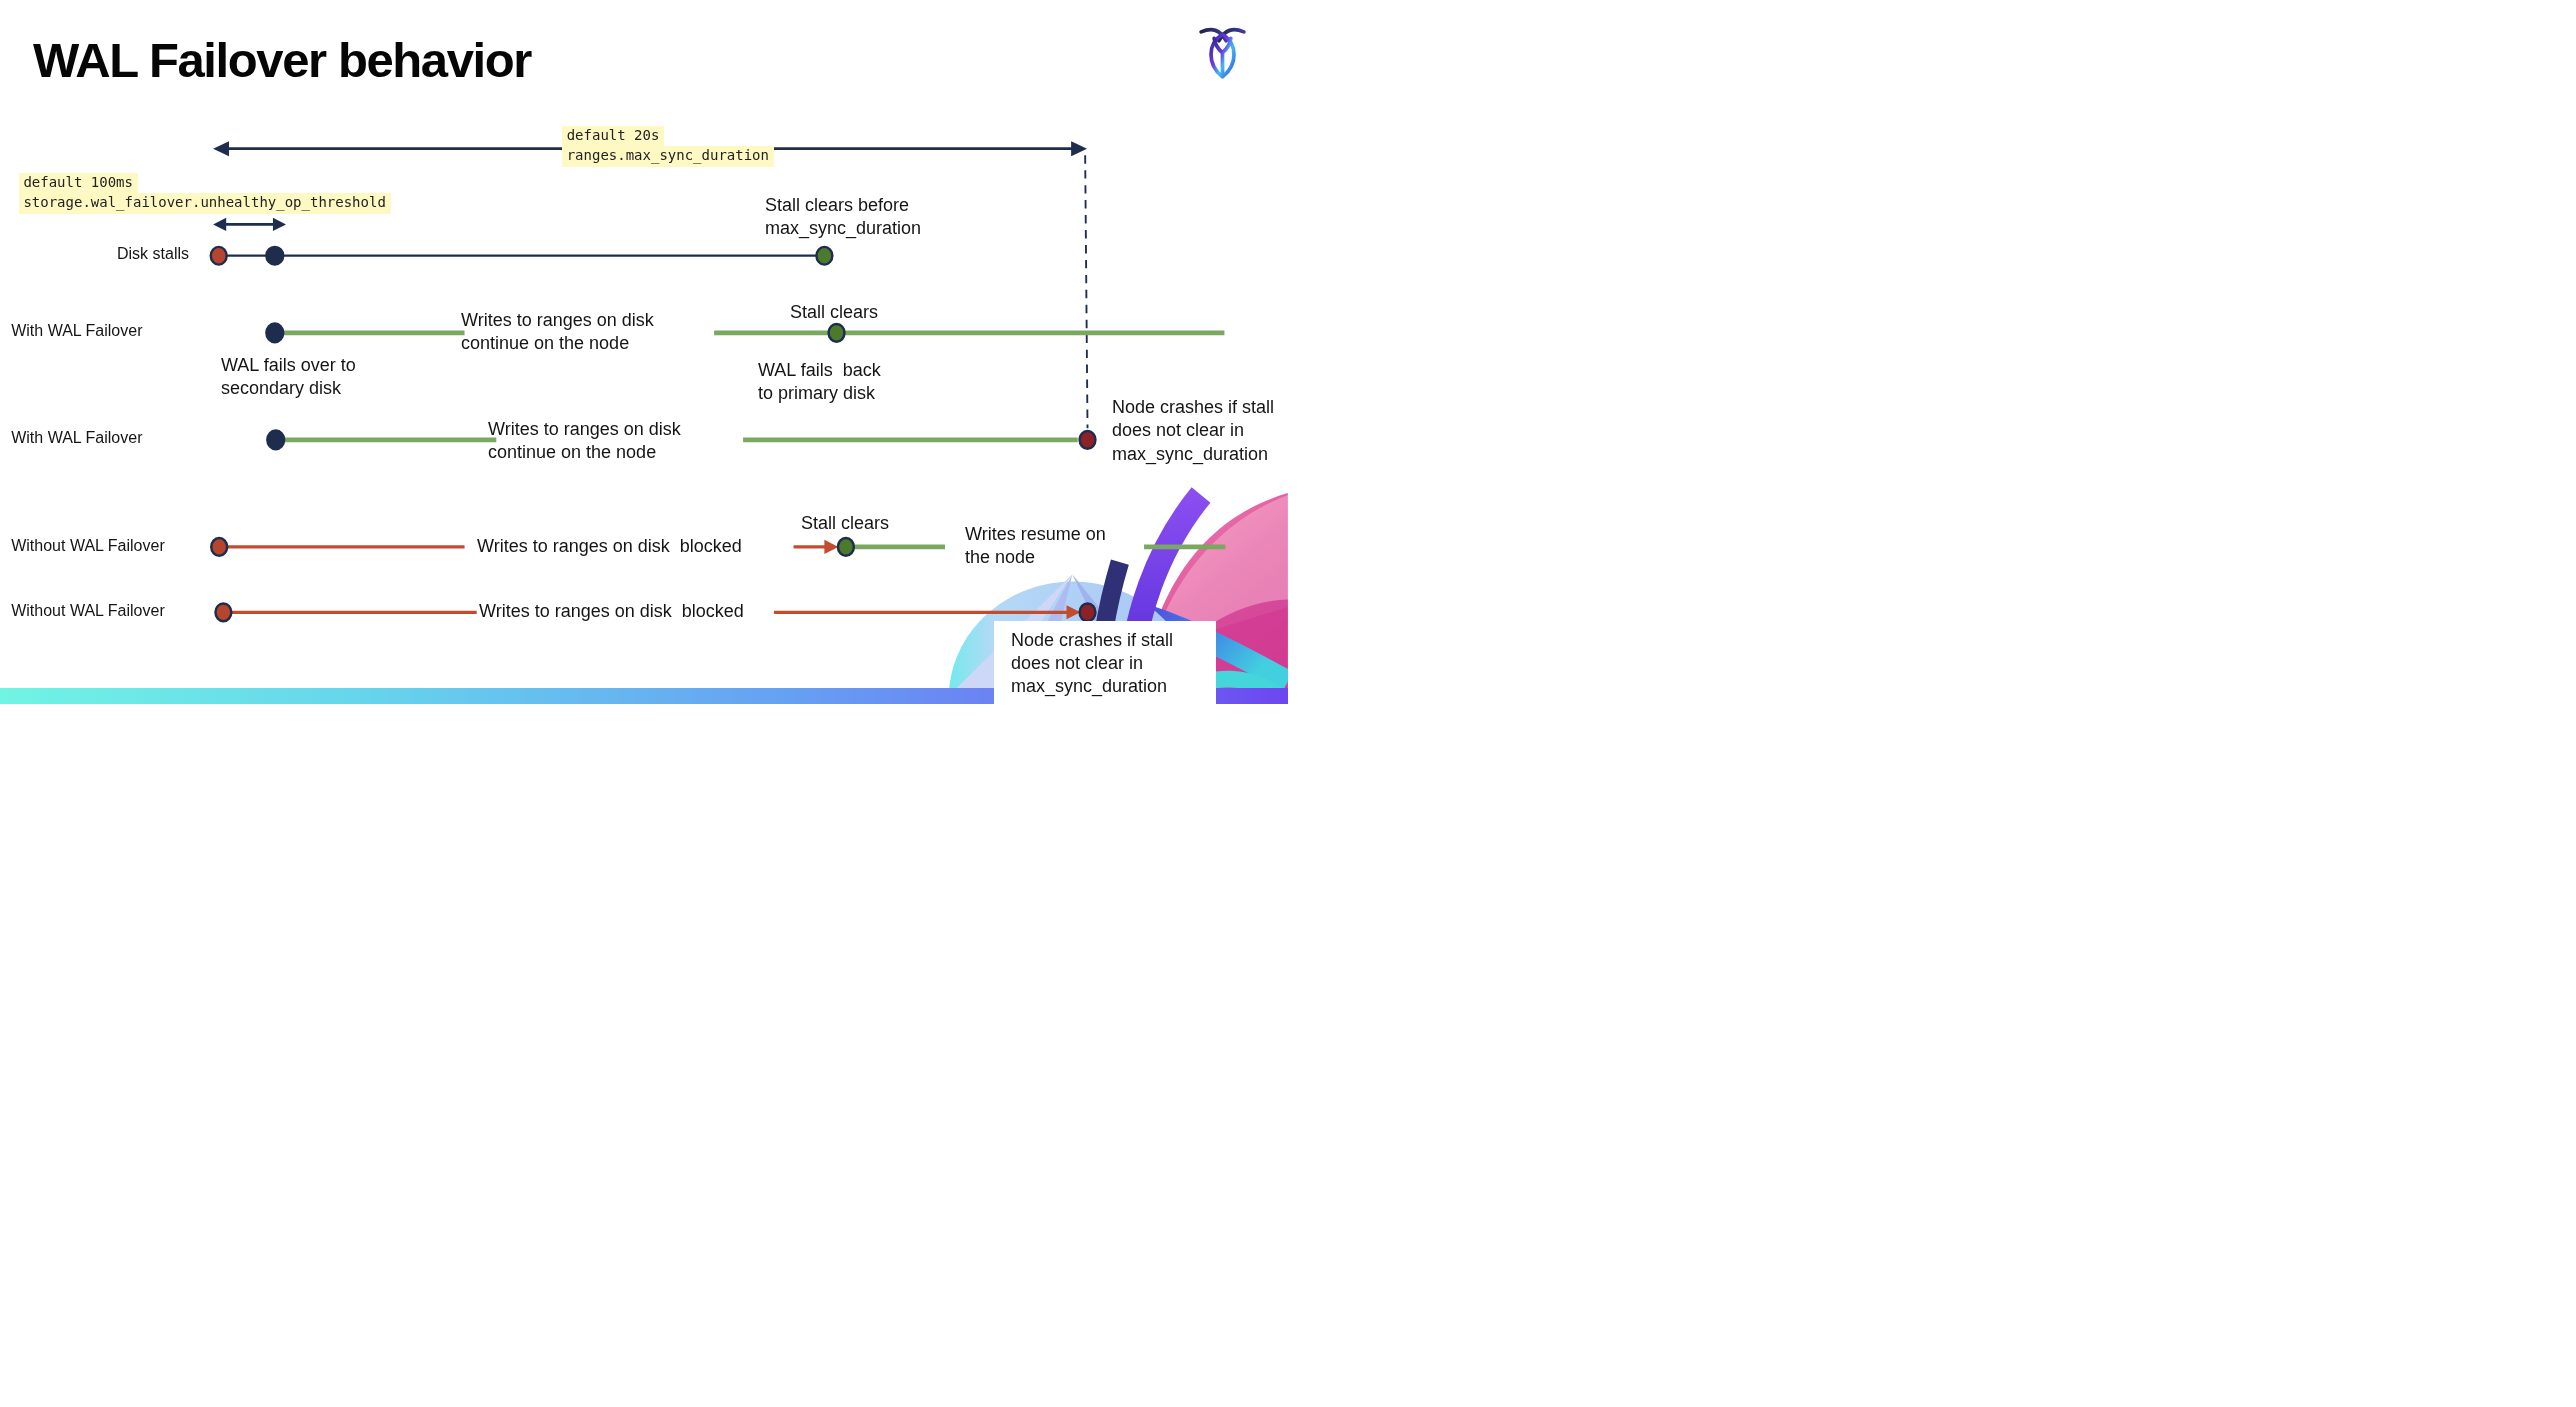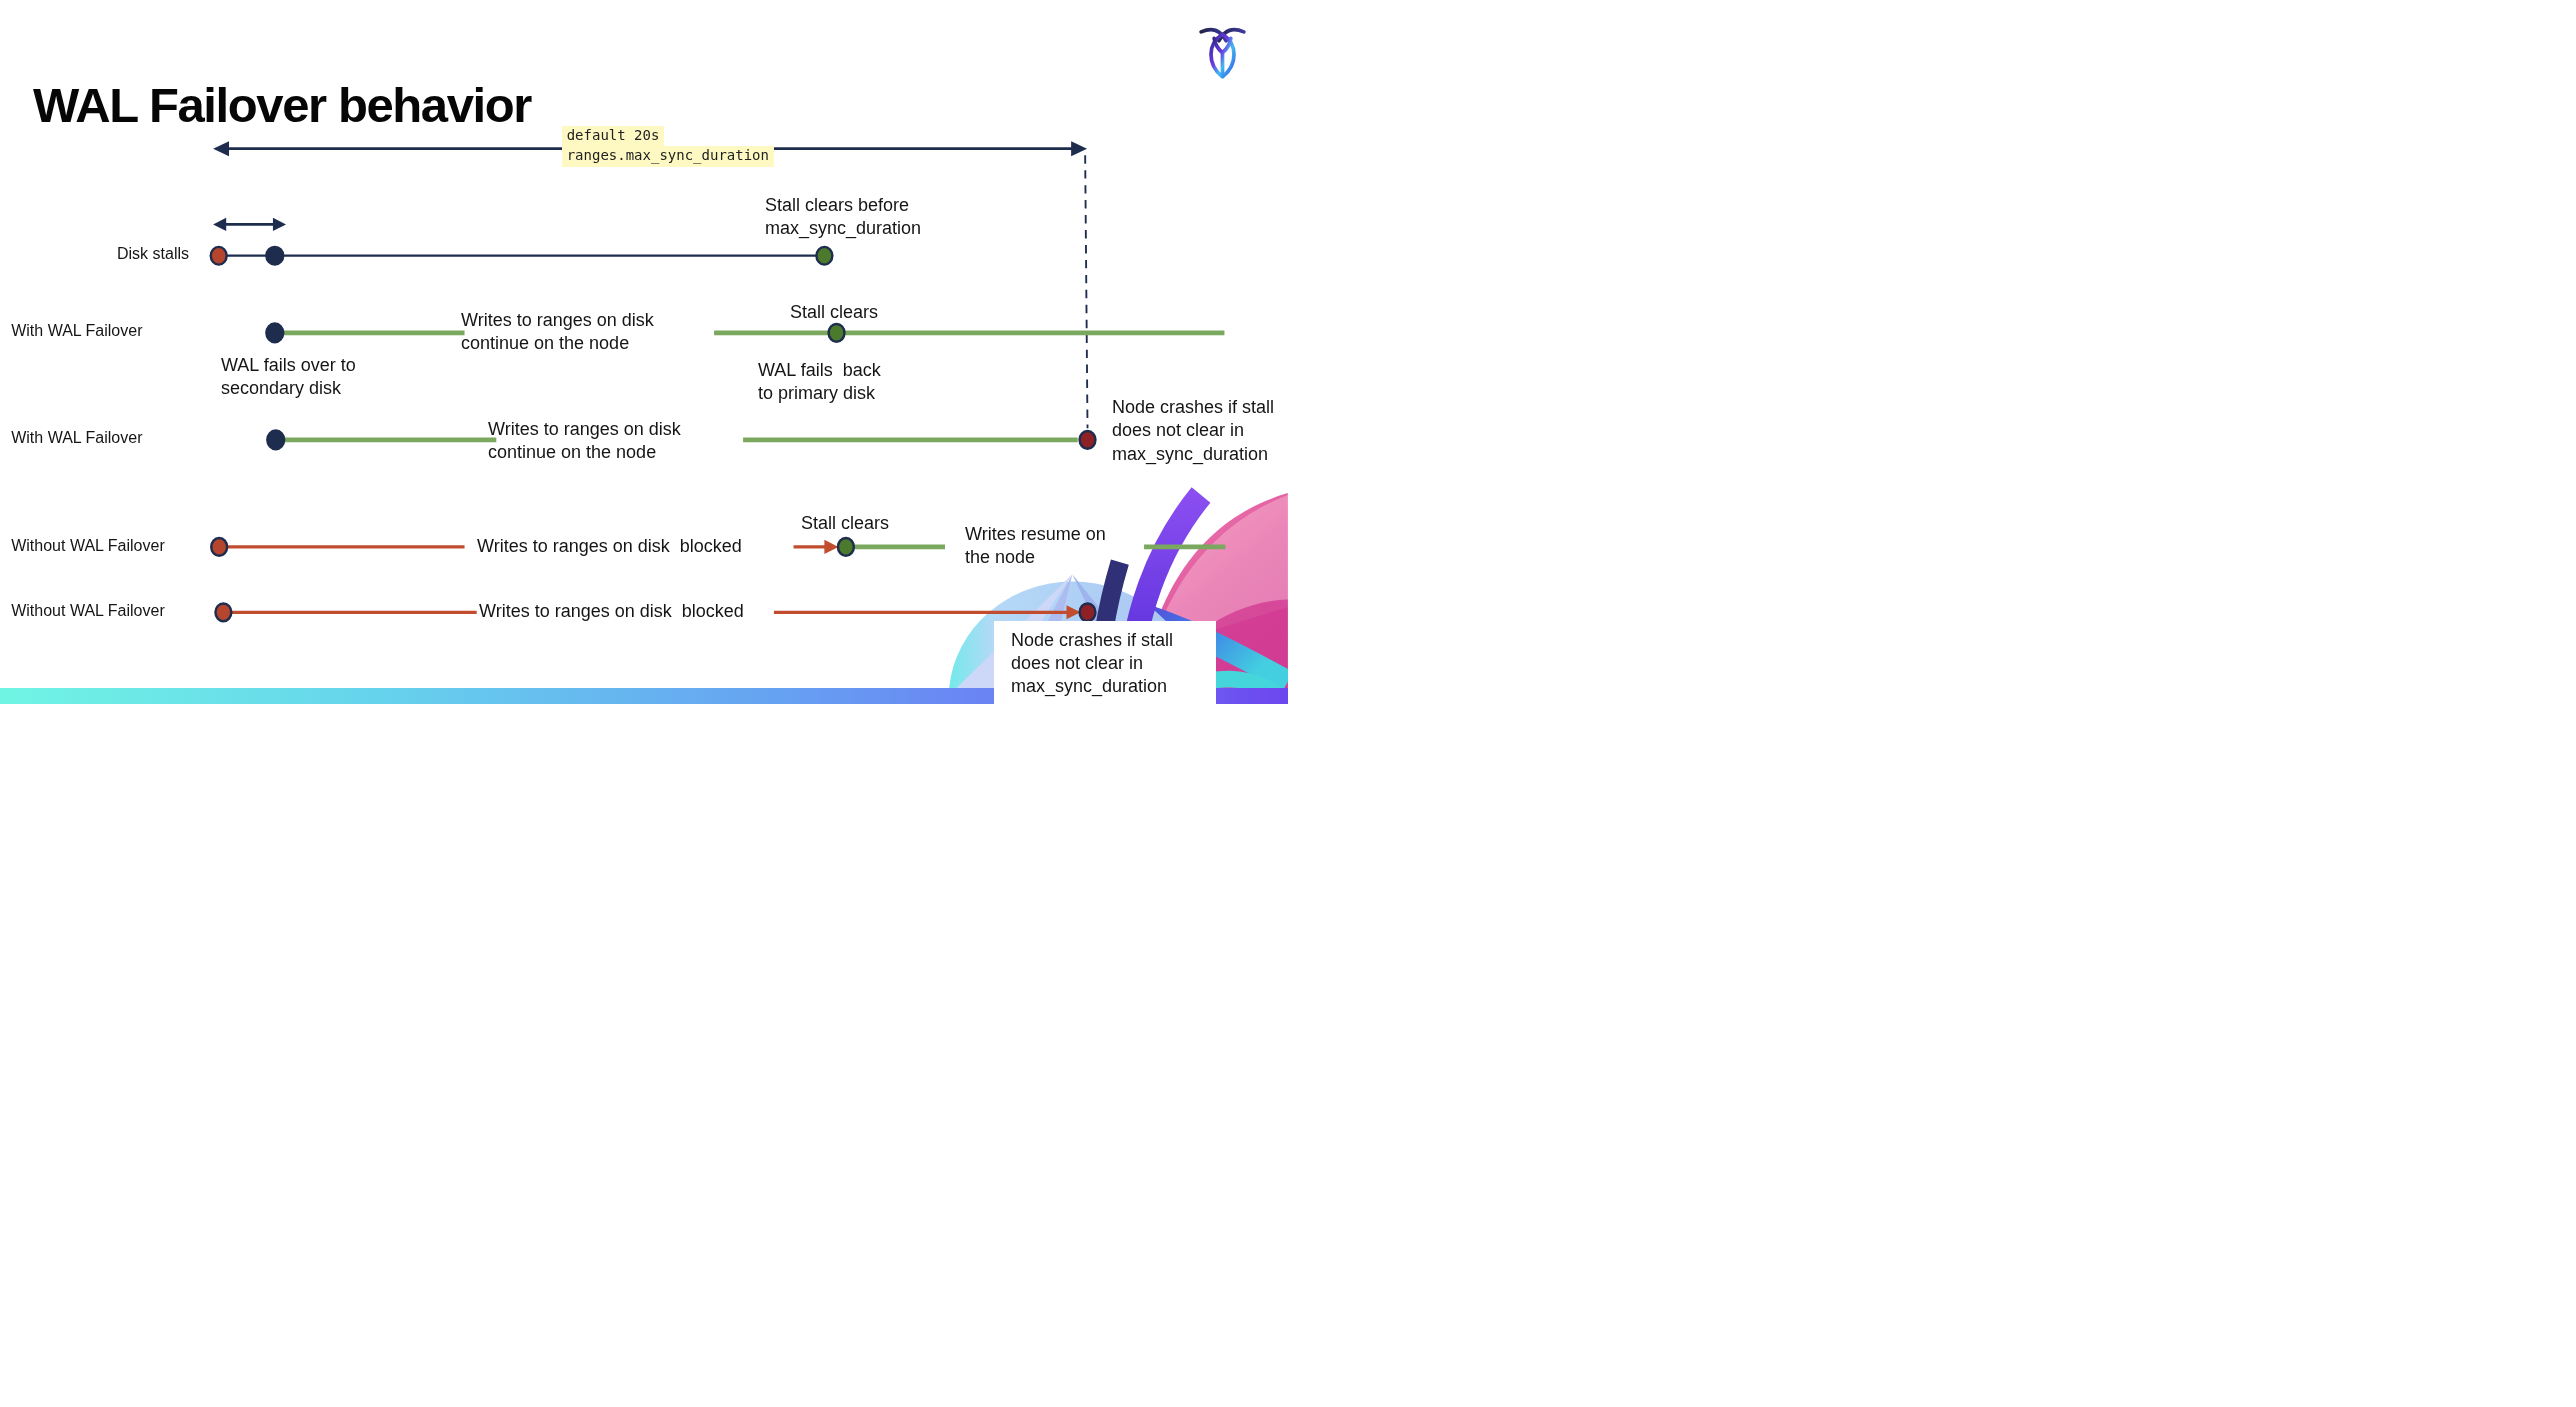--- a/index.html
+++ b/index.html
@@ -1,19 +1,19 @@
 <!DOCTYPE html>
 <html style="font-size:15px"><head>
 <meta charset="utf-8">
 <style>
   html,body{margin:0;padding:0;background:#ffffff;}
   .canvas{position:relative;width:1288px;height:704px;overflow:hidden;background:#ffffff;
           font-family:"Liberation Sans","DejaVu Sans",sans-serif;color:#111;}
   .abs{position:absolute;}
-  .title{font-size:49px;font-weight:800;letter-spacing:-1.4px;color:#060606;margin-top:45px;}
+  .title{font-size:49px;font-weight:800;letter-spacing:-1.4px;color:#060606;}
   .mono-label{font-family:"DejaVu Sans Mono","Liberation Mono",monospace;font-size:14px;color:#222;
               line-height:19.6px;z-index:5;}
   .mono-label span{display:inline-block;background:#fef9c3;padding:0 4.7px 0.9px 4.7px;}
   .callout{font-size:18px;line-height:1.3;white-space:pre-wrap;z-index:5;color:#151515;}
   .row-label{font-size:16px;color:#151515;z-index:5;}
   .center{}
   .right{text-align:right;}
   .diagram-svg{position:absolute;left:0;top:0;z-index:4;}
   .art-svg{position:absolute;left:893px;top:467px;z-index:1;}
   .footer-bar{position:absolute;left:0;top:688px;width:1288px;height:16px;z-index:3;
@@ -140,20 +140,24 @@
       <polygon points="1156,655 1141,647.5 1141,662.5" fill="#c14c2e"></polygon>
       <ellipse cx="239" cy="655" rx="8.5" ry="9.5" fill="#b5452c" stroke="#1e2c4e" stroke-width="2.6"></ellipse>
       <ellipse cx="1163.5" cy="655" rx="8.5" ry="9.5" fill="#8e2125" stroke="#1e2c4e" stroke-width="2.6"></ellipse>
     </g>
   </svg>
 
   <div class="abs mono-label" style="left:562px;top:126px;">
     <span>default 20s</span><br>
     <span>ranges.max_sync_duration</span>
   </div>
+  <div class="abs mono-label" style="left:18.7px;top:173px;">
+    <span>default 100ms</span><br>
+    <span>storage.wal_failover.unhealthy_op_threshold</span>
+  </div>
 
   <div class="abs row-label right" style="left:65px;top:245px;width:124px;">Disk stalls</div>
   <div class="abs row-label" style="left:11.2px;top:322px;width:168px;">With WAL Failover</div>
   <div class="abs row-label" style="left:11.2px;top:429px;width:168px;">With WAL Failover</div>
   <div class="abs row-label" style="left:11.2px;top:537px;width:201px;">Without WAL Failover</div>
   <div class="abs row-label" style="left:11.2px;top:602px;width:201px;">Without WAL Failover</div>
 
   <div class="abs callout" style="left:765px;top:194px;width:215px;">Stall clears before
 max_sync_duration</div>
   <div class="abs callout center" style="left:461px;top:309px;width:234px;">Writes to ranges on disk

